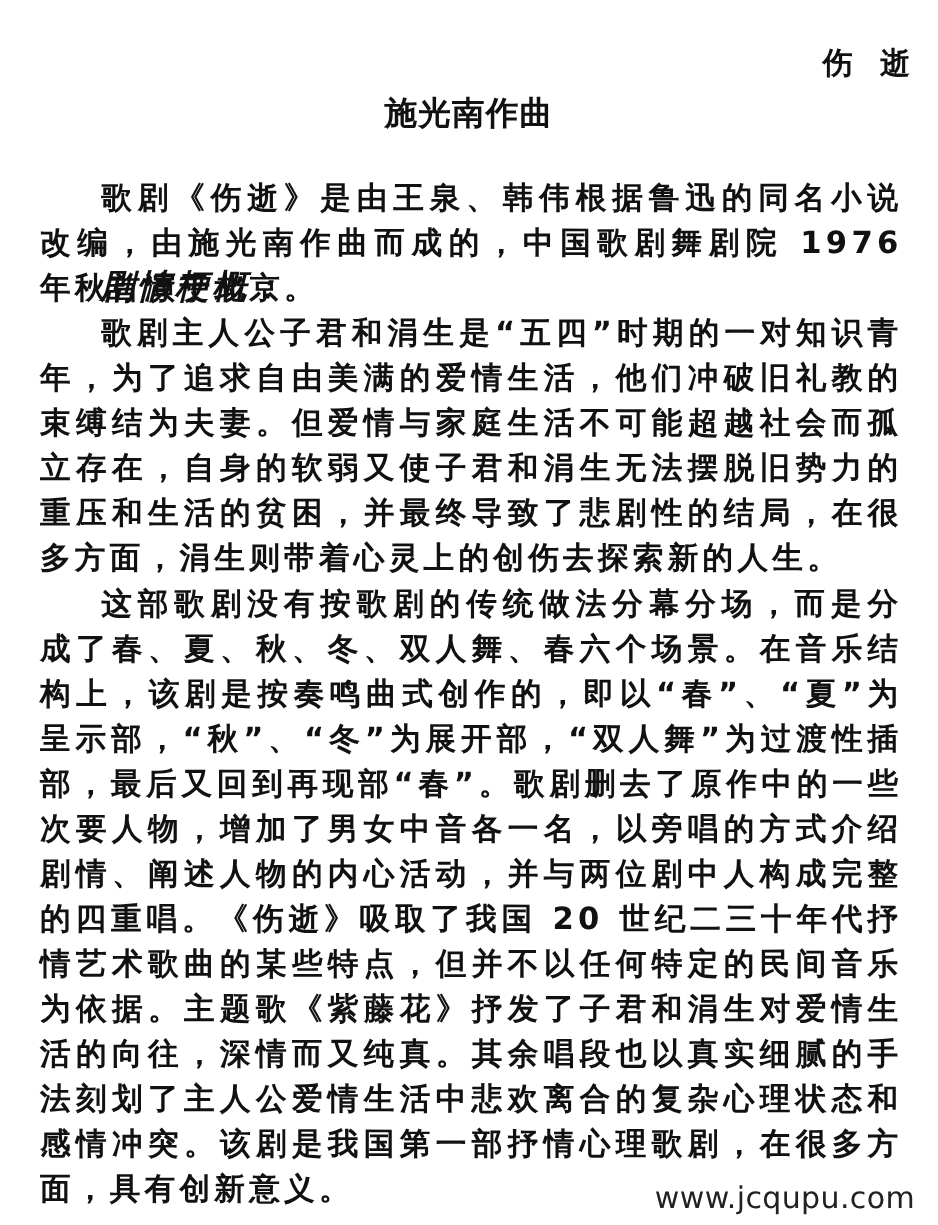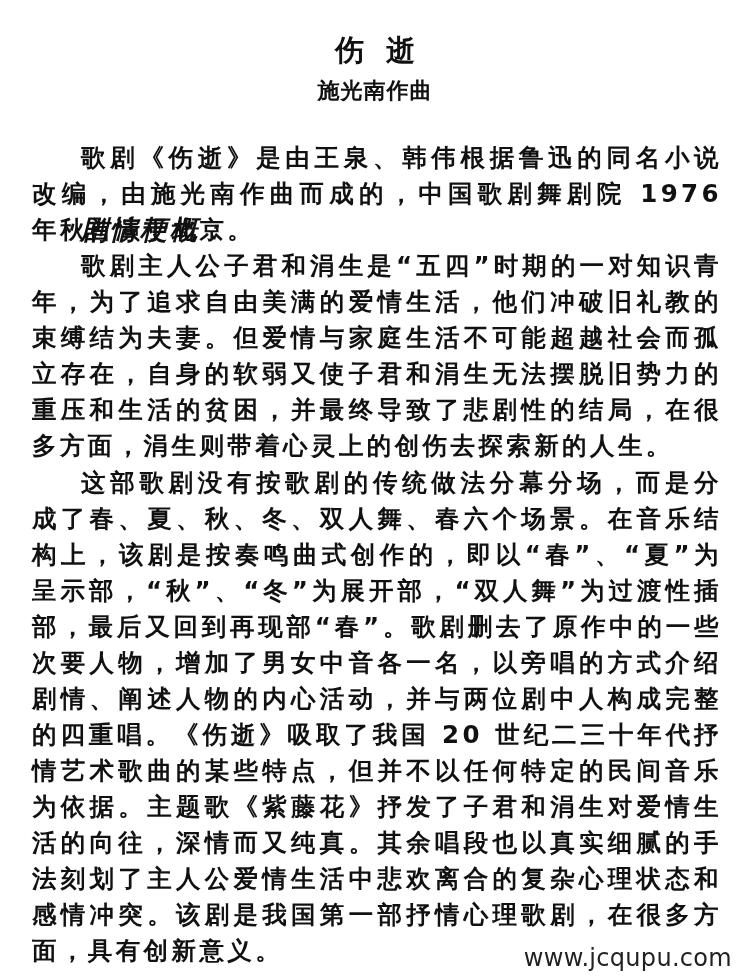--- a/index.html
+++ b/index.html
@@ -13,34 +13,34 @@
       position: relative;
       overflow: hidden;
       color: #111111;
       font-family: "DejaVu Sans", sans-serif;
     }
     .title {
       position: absolute;
       top: 30px;
       left: 0;
       width: 750px;
-      text-align: center;
-      font-size: 29px;
+      text-align: right;
+      font-size: 24px;
       font-weight: bold;
       letter-spacing: 22px;
       line-height: 40px;
       text-indent: 22px;
     }
     .subtitle {
       position: absolute;
       top: 76px;
       left: 0;
       width: 750px;
       text-align: center;
-      font-size: 22px;
+      font-size: 26px;
       font-weight: bold;
       line-height: 30px;
       letter-spacing: 1px;
     }
     .body-text {
       position: absolute;
       left: 32px;
       width: 690px;
       font-size: 24.5px;
       line-height: 36px;

